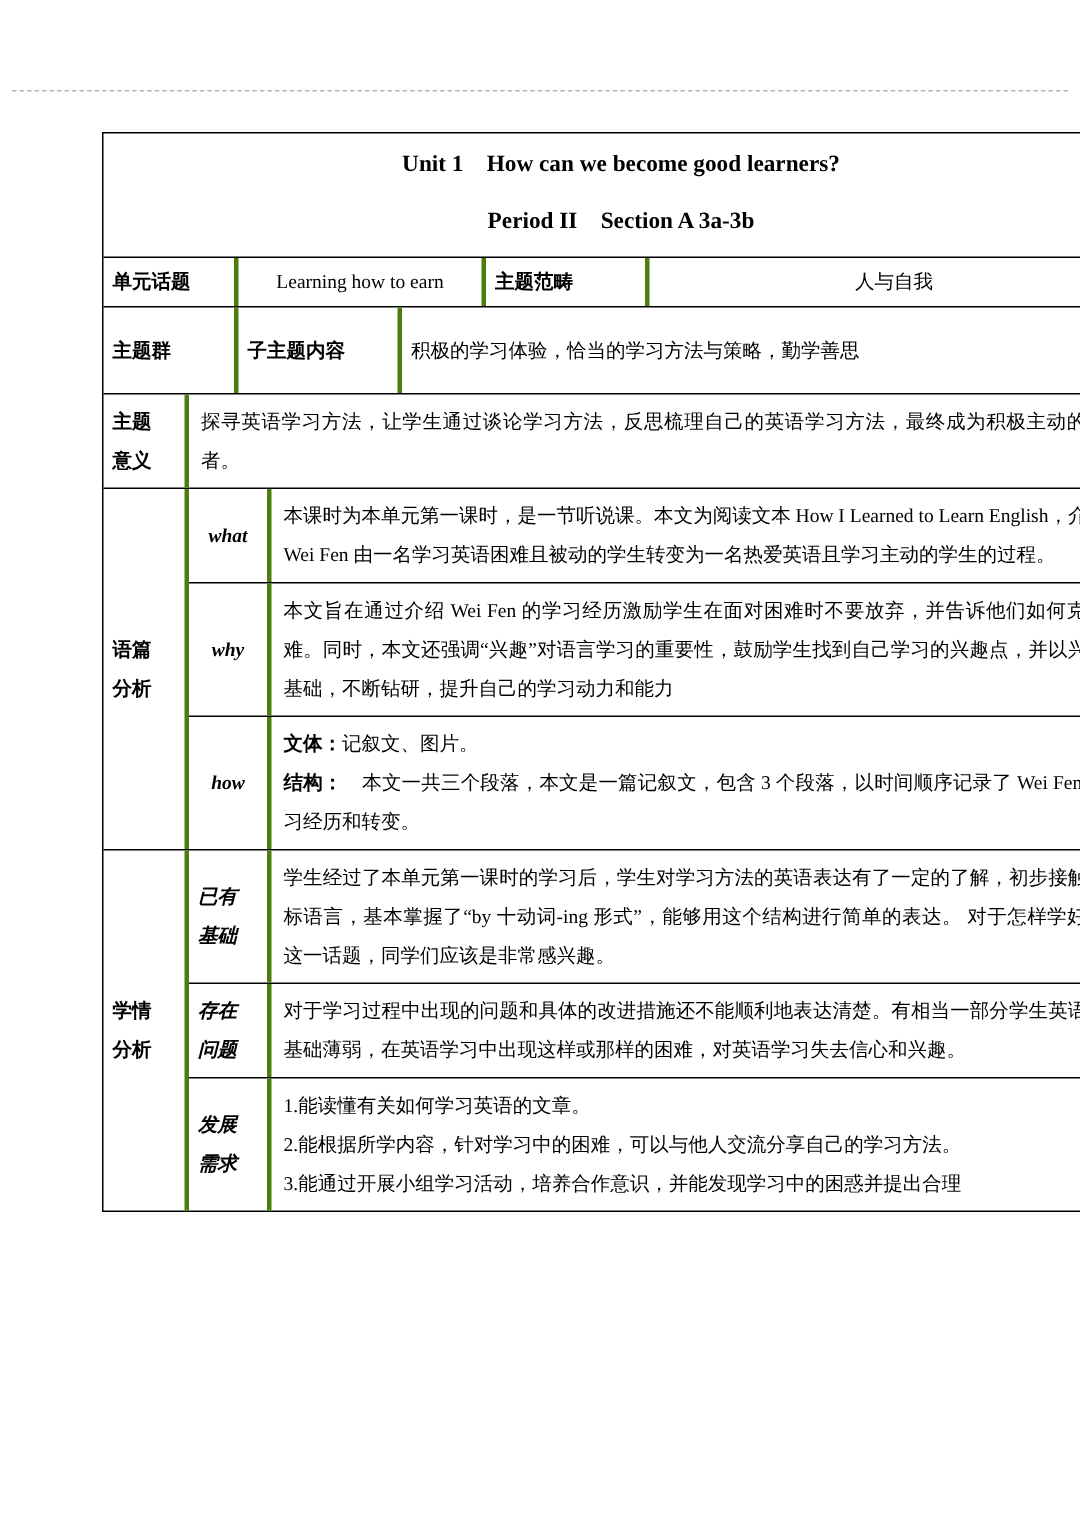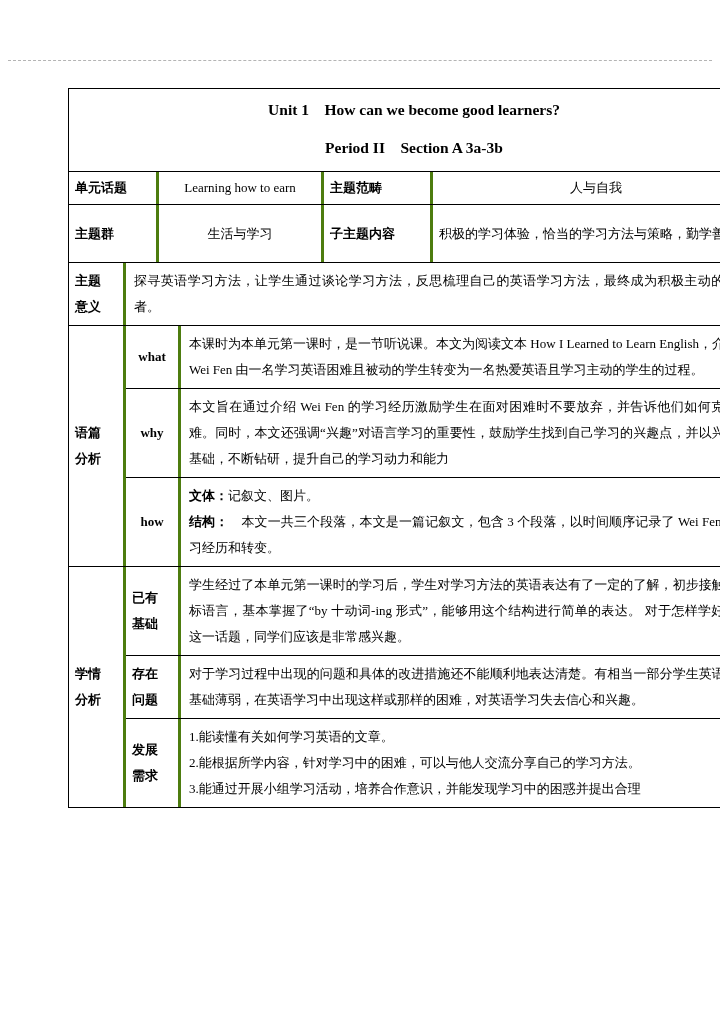--- a/index.html
+++ b/index.html
@@ -35,21 +35,21 @@
     font-weight: bold;
     font-size: 15.5px;
     line-height: 22px;
   }
   .title-line1 { margin-bottom: 16px; }
 
   .w90  { width: 90px; flex: 0 0 90px; }
   .w165 { width: 165px; flex: 0 0 165px; }
   .w109 { width: 109px; flex: 0 0 109px; }
   .w57  { width: 57px;  flex: 0 0 57px; }
-  .w55  { width: 55px;  flex: 0 0 55px; }
+  .w55  { width: 55px;  flex: 0 0 55px; font-style: italic; }
   .grow { flex: 1 1 auto; min-width: 0; }
 
   .lab {
     font-weight: bold;
     display: flex; align-items: center;
     padding: 3px 4px 3px 6px;
     white-space: pre-line;
   }
   .lab.centered { justify-content: center; padding: 3px 2px; text-align: center; }
   .val-center {
@@ -87,21 +87,20 @@
 
   <div class="row minh-30">
     <div class="cell lab w90">单元话题</div>
     <div class="cell val-center w165">Learning how to earn</div>
     <div class="cell lab w109">主题范畴</div>
     <div class="cell val-center grow lastc">人与自我</div>
   </div>
 
   <div class="row minh-60">
     <div class="cell lab w90">主题群</div>
-    <div class="cell val-center w165">生活与学习</div>
     <div class="cell lab w109">子主题内容</div>
     <div class="cell val-left grow lastc">积极的学习体验，恰当的学习方法与策略，勤学善思</div>
   </div>
 
   <div class="row minh-58">
     <div class="cell lab w57">主题
 意义</div>
     <div class="cell content grow lastc">探寻英语学习方法，让学生通过谈论学习方法，反思梳理自己的英语学习方法，最终成为积极主动的学习者。</div>
   </div>
 

